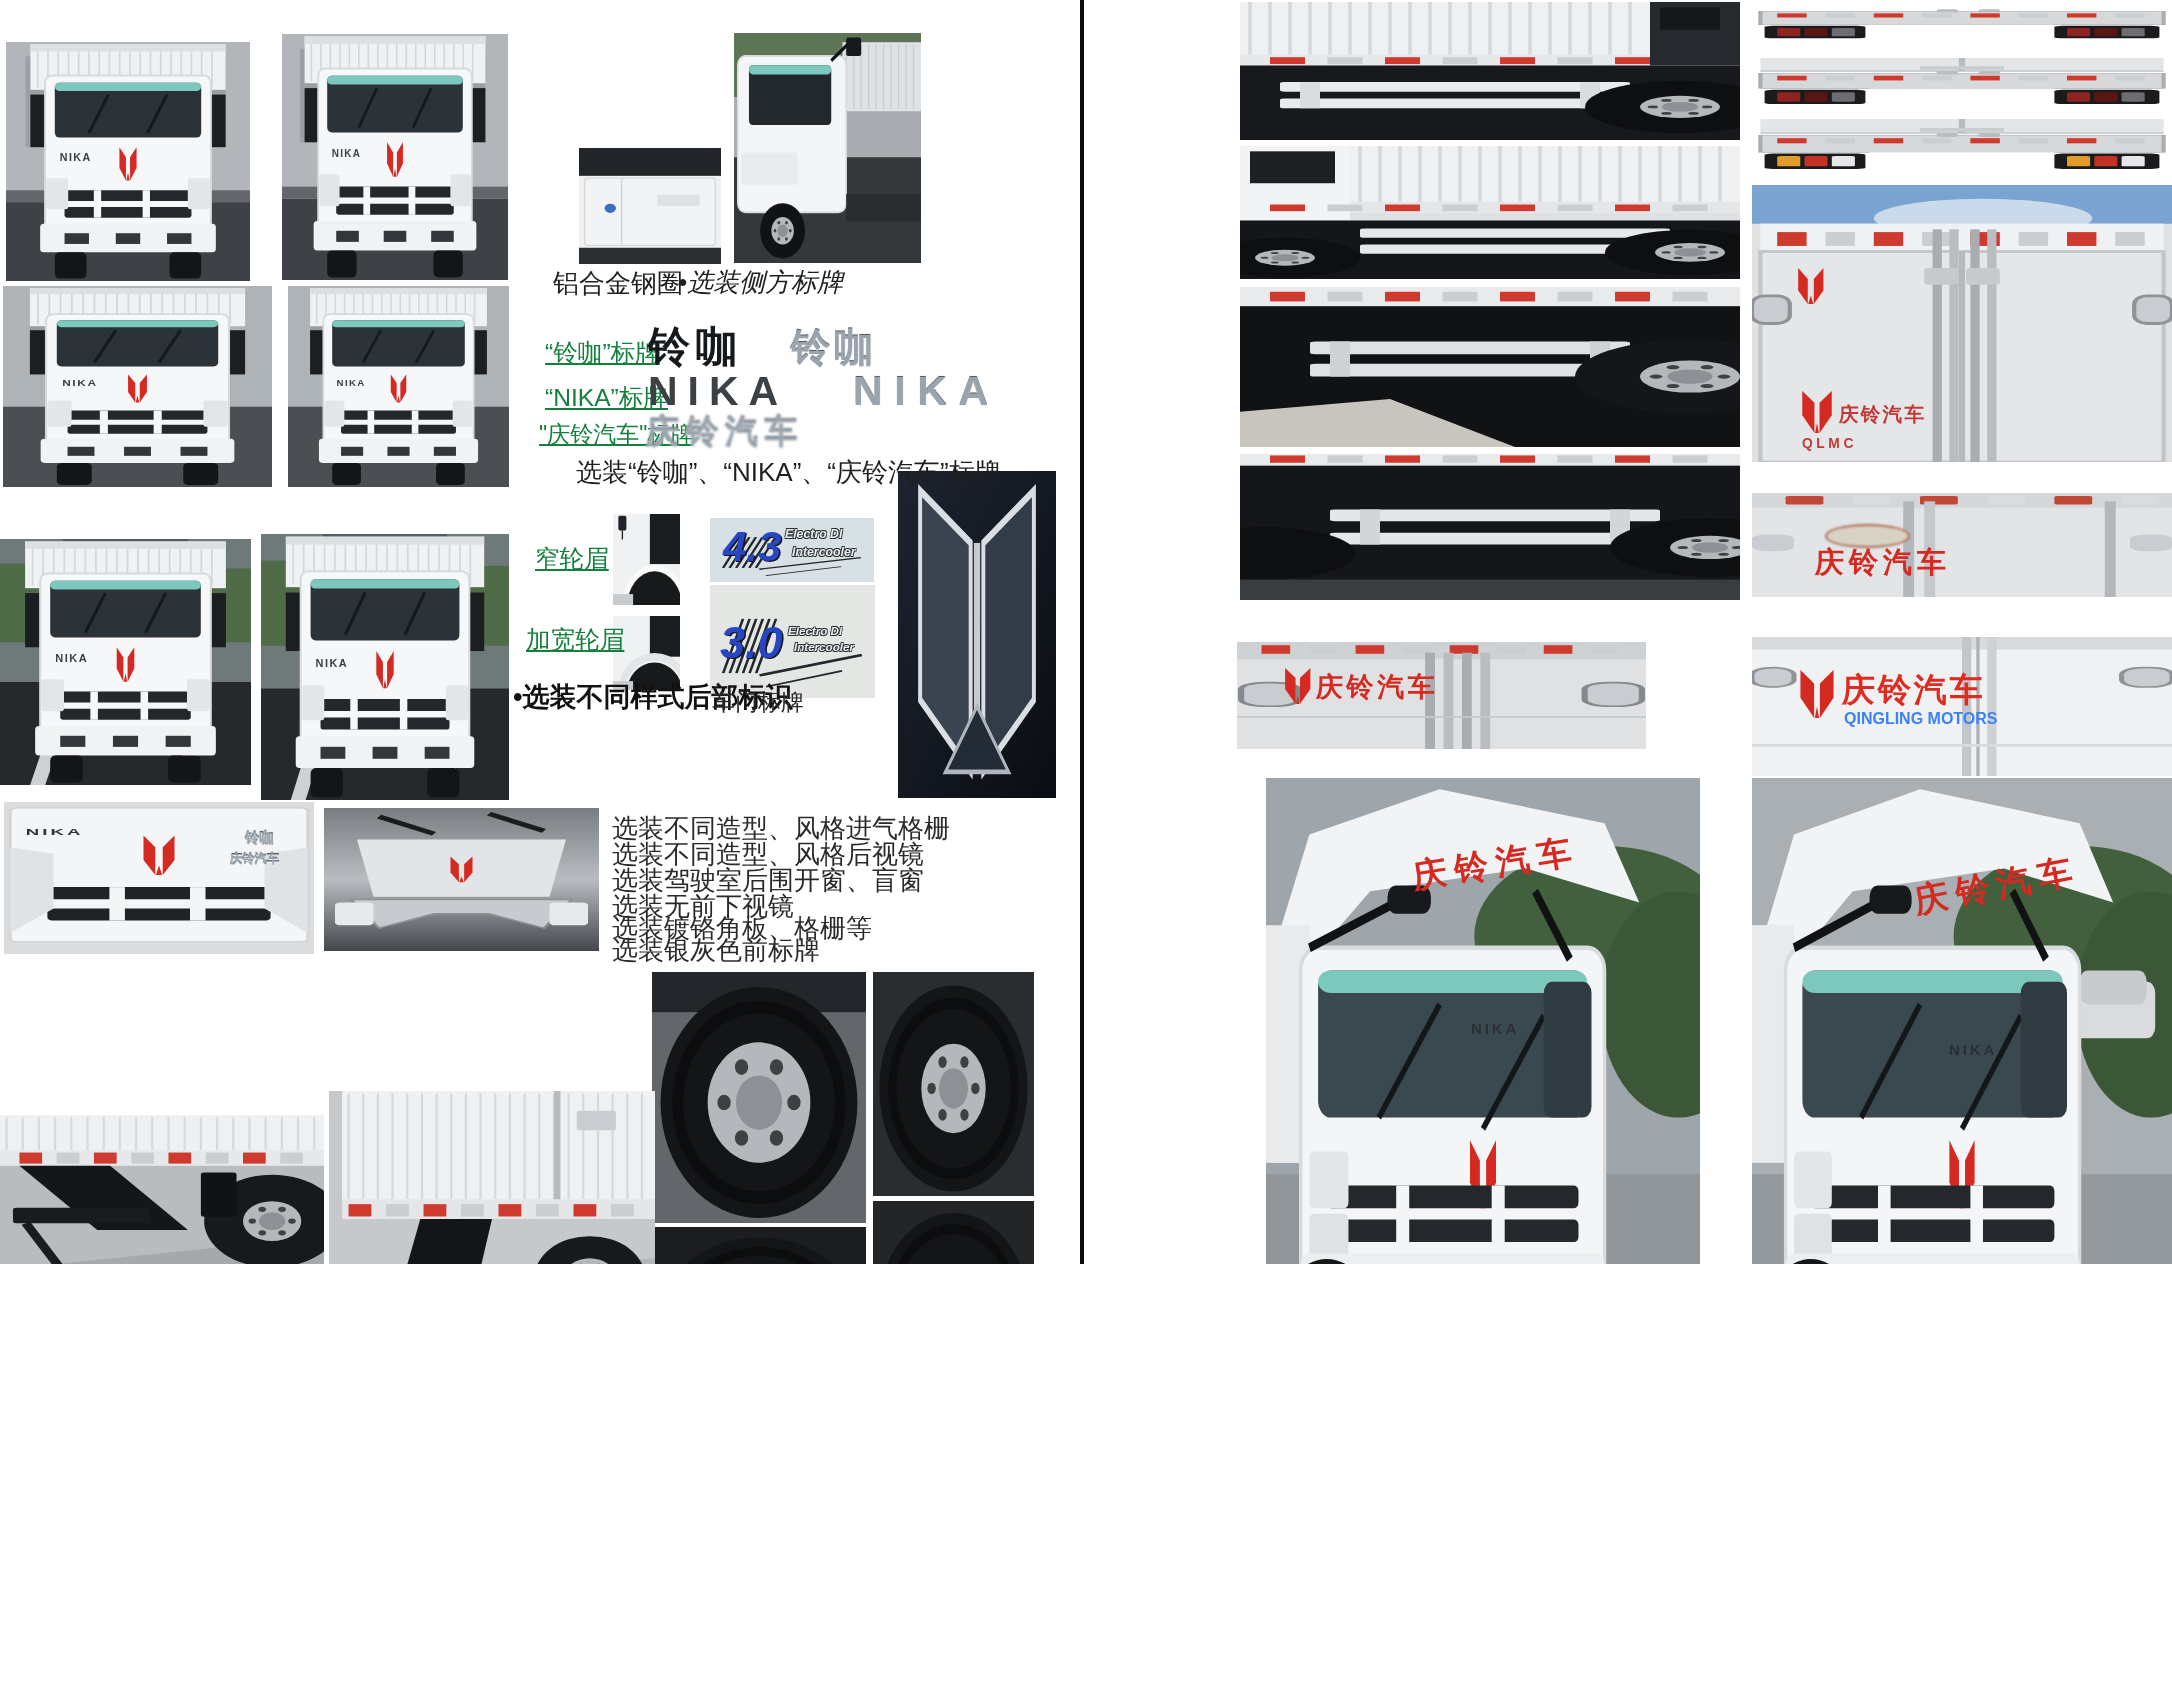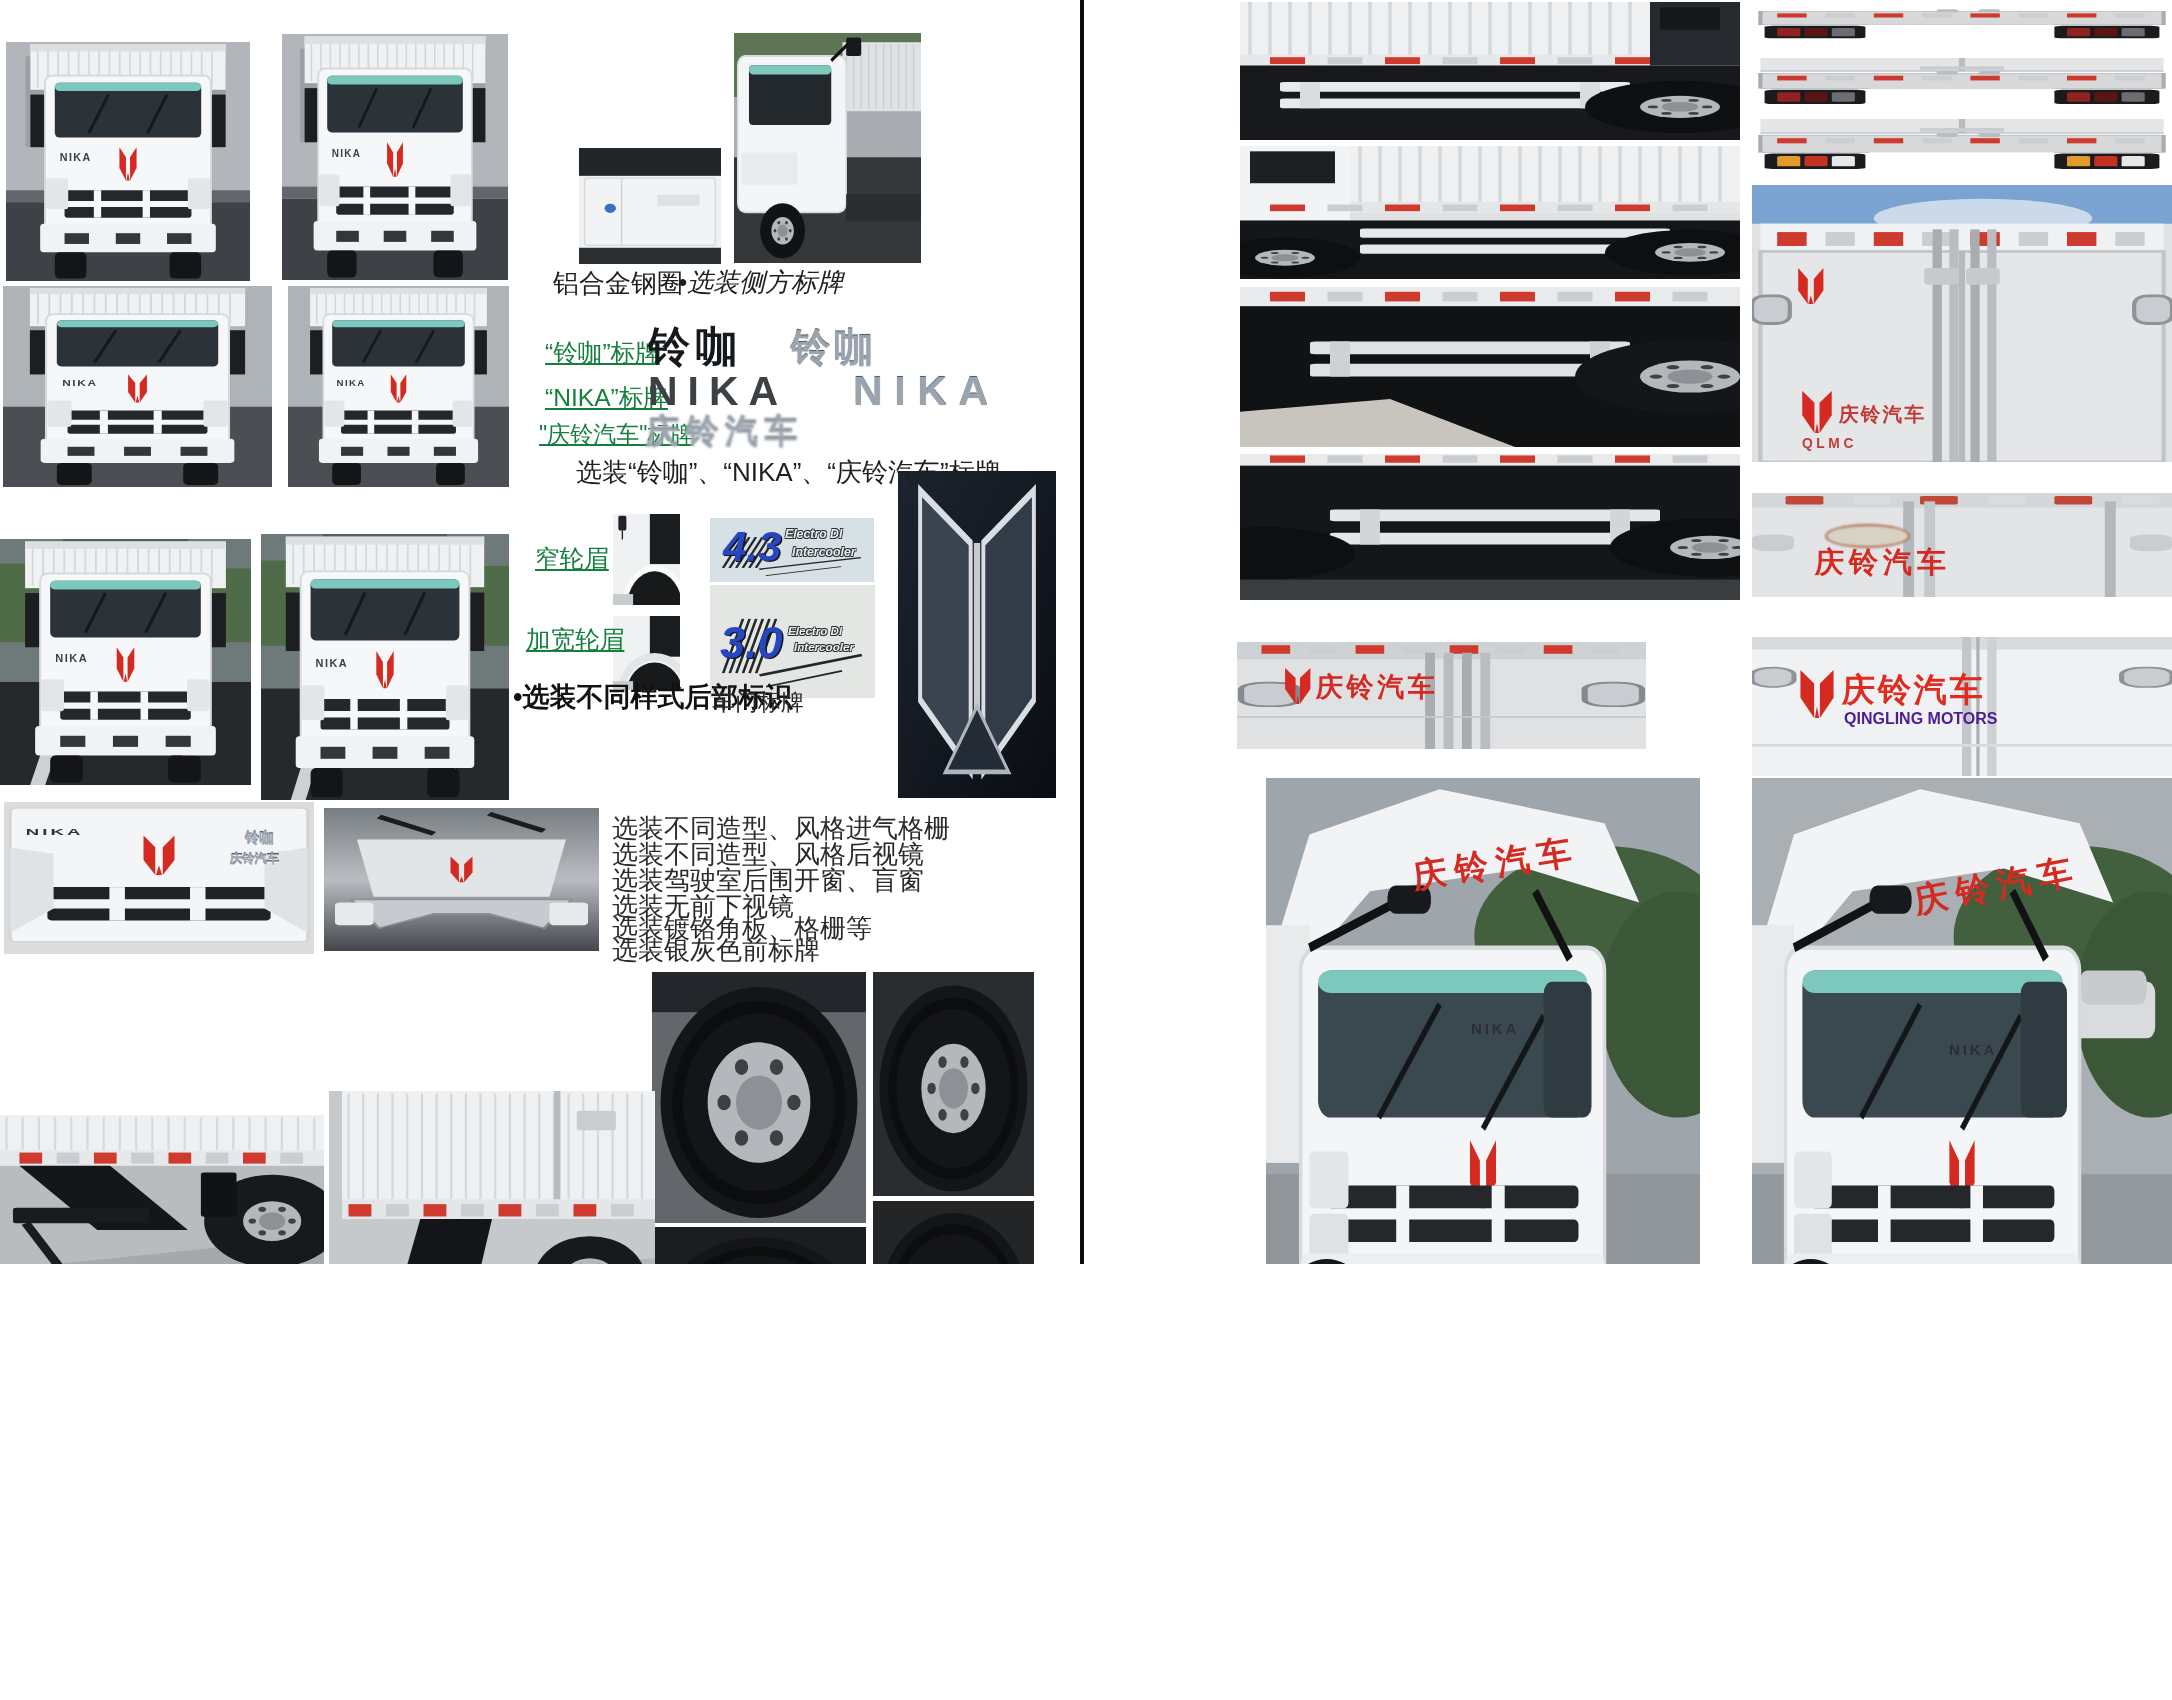--- a/index.html
+++ b/index.html
@@ -1224,21 +1224,21 @@
 
   <div style="position:absolute;left:1825px;top:524px;width:81px;height:19.6px;border:2.2px solid #b06a52;border-radius:50%;background:#d8d2c4;filter:blur(1px)"></div>
   <span class="ov red blur1" style="left:1815px;top:546px;font-size:29px;font-weight:800;letter-spacing:5px">庆铃汽车</span>
 
   <div class="mlogo" style="left:1799px;top:670px;width:36px;height:48px;position:absolute"><svg viewBox="0 0 100 100" preserveAspectRatio="none" width="100%" height="100%">
         <polygon points="4,0 42,28 42,100 4,58" fill="#d42a22"></polygon>
         <polygon points="96,0 58,28 58,100 96,58" fill="#d42a22"></polygon>
         <polygon points="44,100 56,100 50,76" fill="#d42a22"></polygon>
       </svg></div>
   <span class="ov red" style="left:1842px;top:671px;font-size:33px;font-weight:900;letter-spacing:2.9px;color:#e02b20">庆铃汽车</span>
-  <span class="ov red" style="left:1844px;top:710px;font-size:16px;font-weight:800;color:#4c1d95">QINGLING MOTORS</span>
+  <span class="ov red" style="left:1844px;top:710px;font-size:16px;font-weight:800;color:#3b82f6">QINGLING MOTORS</span>
 
   <div class="mlogo" style="left:1284px;top:668px;width:27.5px;height:36px;position:absolute"><svg viewBox="0 0 100 100" preserveAspectRatio="none" width="100%" height="100%">
         <polygon points="4,0 42,28 42,100 4,58" fill="#d42a22"></polygon>
         <polygon points="96,0 58,28 58,100 96,58" fill="#d42a22"></polygon>
         <polygon points="44,100 56,100 50,76" fill="#d42a22"></polygon>
       </svg></div>
   <span class="ov red" style="left:1316px;top:672px;font-size:27px;font-weight:800;letter-spacing:3.6px">庆铃汽车</span>
 
   <span class="ov red" style="left:1412px;top:844px;font-size:34px;font-weight:800;letter-spacing:8px;transform:rotate(-9deg)">庆铃汽车</span>
   <span class="ov red" style="left:1913px;top:866px;font-size:34px;font-weight:800;letter-spacing:8px;transform:rotate(-11deg)">庆铃汽车</span>

